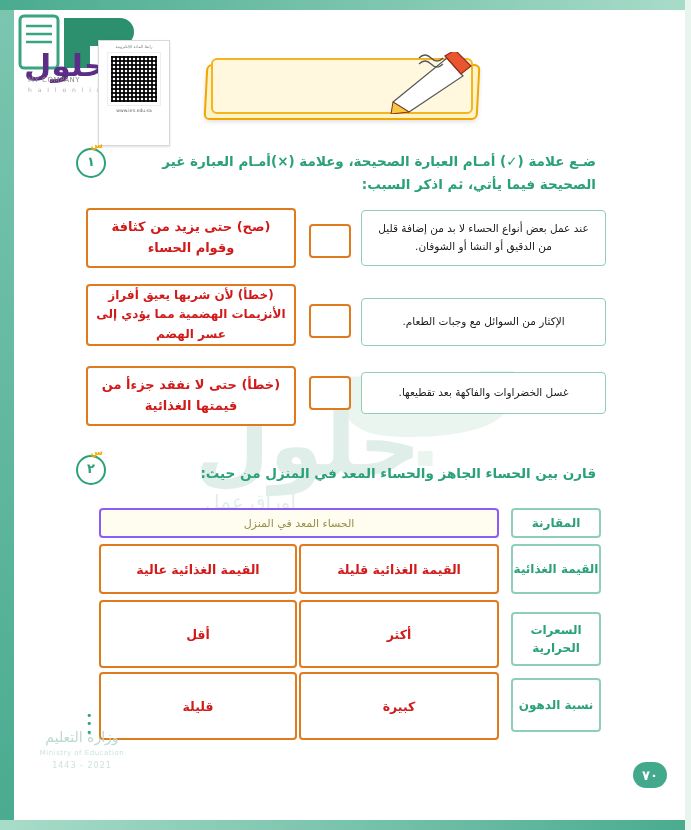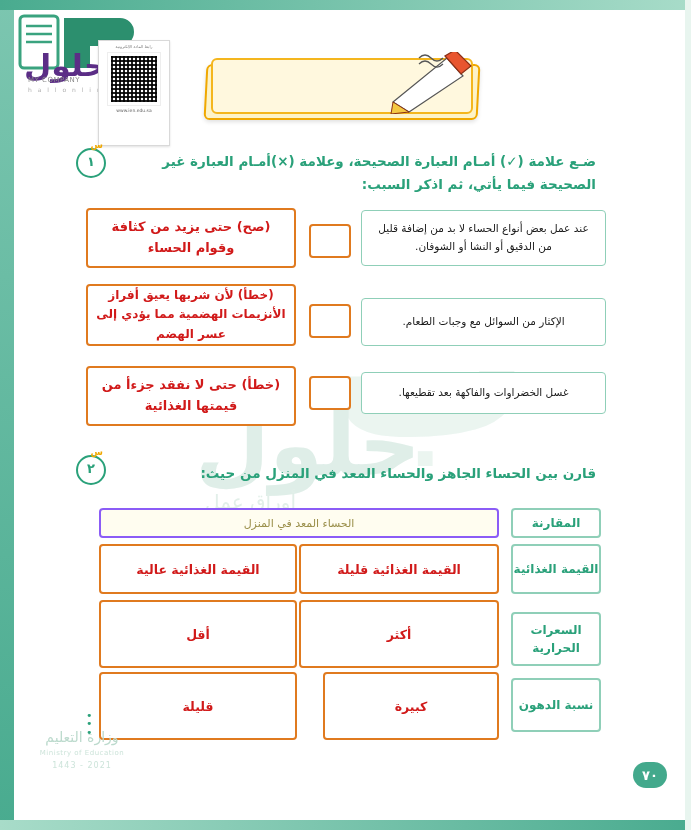--- a/index.html
+++ b/index.html
@@ -255,21 +255,21 @@
 
   <div class="tbl-head" style="right:90px;top:544px;width:90px;height:50px;">القيمة الغذائية</div>
   <div class="tbl-cell" style="right:192px;top:544px;width:200px;height:50px;">القيمة الغذائية قليلة</div>
   <div class="tbl-cell" style="right:394px;top:544px;width:198px;height:50px;">القيمة الغذائية عالية</div>
 
   <div class="tbl-head" style="right:90px;top:612px;width:90px;height:54px;">السعرات الحرارية</div>
   <div class="tbl-cell" style="right:394px;top:600px;width:198px;height:68px;">أقل</div>
   <div class="tbl-cell" style="right:192px;top:600px;width:200px;height:68px;">أكثر</div>
 
   <div class="tbl-head" style="right:90px;top:678px;width:90px;height:54px;">نسبة الدهون</div>
-  <div class="tbl-cell" style="right:192px;top:672px;width:176px;height:68px;">كبيرة</div>
+  <div class="tbl-cell" style="right:192px;top:672px;width:200px;height:68px;">كبيرة</div>
   <div class="tbl-cell" style="right:394px;top:672px;width:198px;height:68px;">قليلة</div>
 
   <div class="dots">•<br>•<br>•</div>
   <div class="moe">
     <div class="ar">وزارة التعليم</div>
     <div class="en">Ministry of Education</div>
     <div class="yr">2021 - 1443</div>
   </div>
   <div class="page-num">٧٠</div>
 

